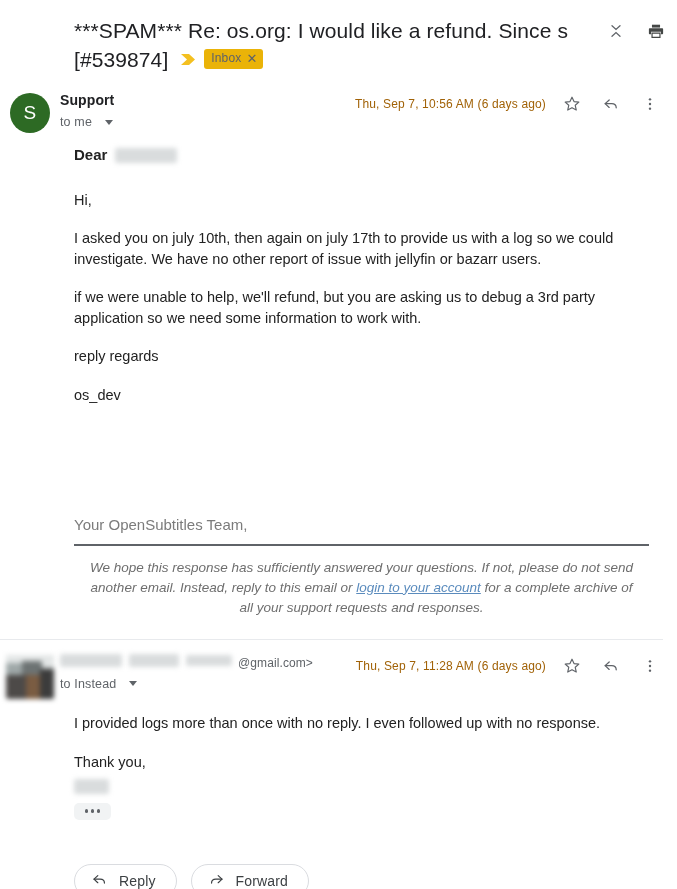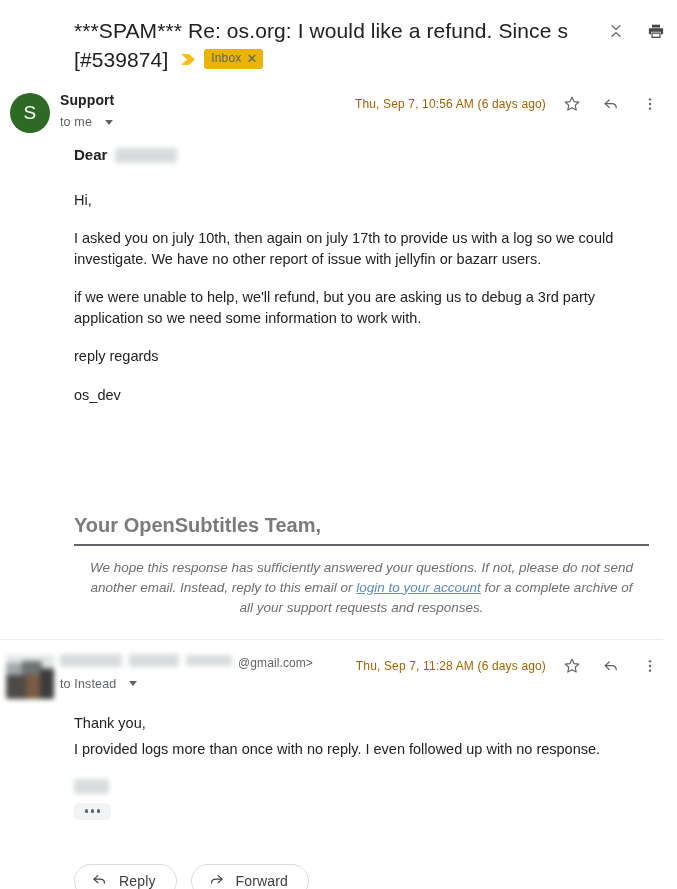--- a/index.html
+++ b/index.html
@@ -211,23 +211,22 @@
     font-weight: bold;
     display: flex;
     align-items: center;
     gap: 8px;
     margin: 0 0 24px 0;
     font-size: 15px;
   }
   .spacer-gap { height: 92px; }
   .sig-line {
     color: #7b7b7b;
-    font-size: 20px;
+    font-size: 15px;
     margin: 0 0 8px 0;
-    font-weight: bold;
   }
   .hr {
     border: 0;
     border-top: 2px solid #5f6368;
     margin: 0 0 12px 0;
   }
   .disclaimer {
     font-style: italic;
     color: #6e6e6e;
     font-size: 13.5px;
@@ -428,22 +427,22 @@
         <svg width="16" height="16" viewBox="0 0 20 20" fill="#5f6368">
           <circle cx="10" cy="4.2" r="1.5"></circle>
             <circle cx="10" cy="10" r="1.5"></circle>
             <circle cx="10" cy="15.8" r="1.5"></circle>
         </svg>
       </div>
     </div>
   </div>
 
   <div class="msg-body" style="padding-top:14px;">
+    <p style="margin-bottom:19px;">I provided logs more than once with no reply. I even followed up with no response.</p>
     <p style="margin-bottom:6px;">Thank you,</p>
-    <p style="margin-bottom:19px;">I provided logs more than once with no reply. I even followed up with no response.</p>
     <span class="redact" style="width:35px;height:15px;display:block;"></span>
     <div class="trim-btn">
       <span></span>
       <span></span>
       <span></span>
     </div>
   </div>
 </div>
 
 <div class="action-row">

